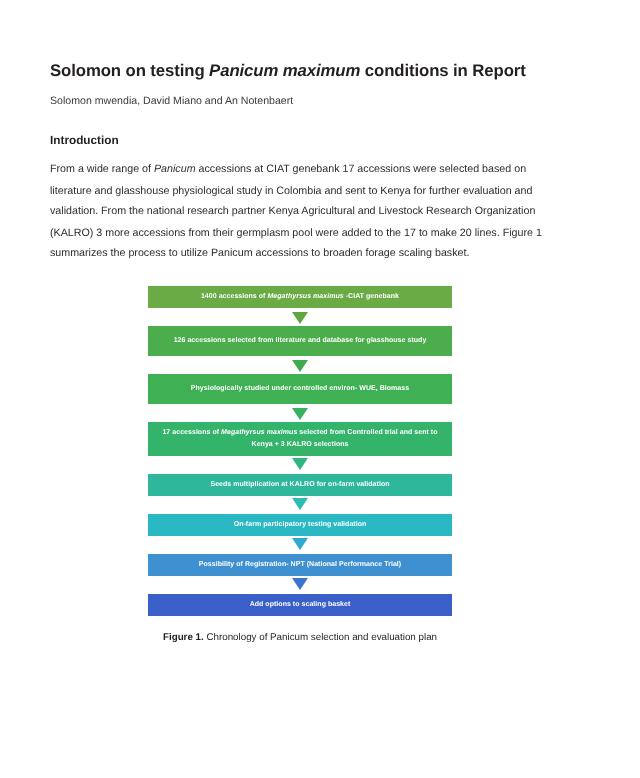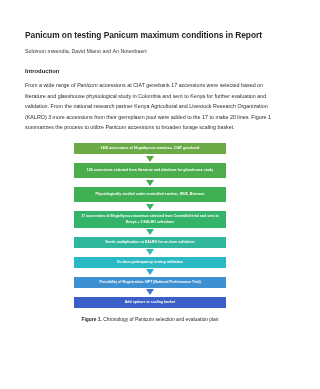--- a/index.html
+++ b/index.html
@@ -25,20 +25,21 @@
   }
 
   .doc-title {
     font-size: 8.4px;
     font-weight: bold;
     line-height: 1.25;
     margin: 0 0 7px 0;
     letter-spacing: -0.05px;
   }
   .doc-title .sci {
+    font-style: italic;
   }
 
   .authors {
     font-size: 5.3px;
     line-height: 1.3;
     margin: 0 0 14px 0;
     color: #3a3a3a;
   }
 
   .section-heading {
@@ -110,21 +111,21 @@
   }
   .fig-caption .lead {
     font-weight: bold;
   }
 </style>
 </head>
 <body>
 
 <div class="page">
 
-  <h1 class="doc-title"><span>Panicum on testing </span><span class="sci">Panicum maximum</span><span> conditions in Report</span></h1>
+  <h1 class="doc-title"><span>Solomon on testing </span><span class="sci">Panicum maximum</span><span> conditions in Report</span></h1>
 
   <p class="authors">Solomon mwendia, David Miano and An Notenbaert</p>
 
   <h2 class="section-heading">Introduction</h2>
 
   <p class="body-para"><span>From a wide range of </span><span class="sci">Panicum</span><span> accessions at CIAT genebank 17 accessions were selected based on literature and glasshouse physiological study in Colombia and sent to Kenya for further evaluation and validation. From the national research partner Kenya Agricultural and Livestock Research Organization (KALRO) 3 more accessions from their germplasm pool were added to the 17 to make 20 lines. Figure 1 summarizes the process to utilize Panicum accessions to broaden forage scaling basket.</span></p>
 
   <div class="figure-wrap">
     <div class="flow" id="flowchart">
         <div class="flow-box h1" style="background: rgb(106, 171, 70);">

